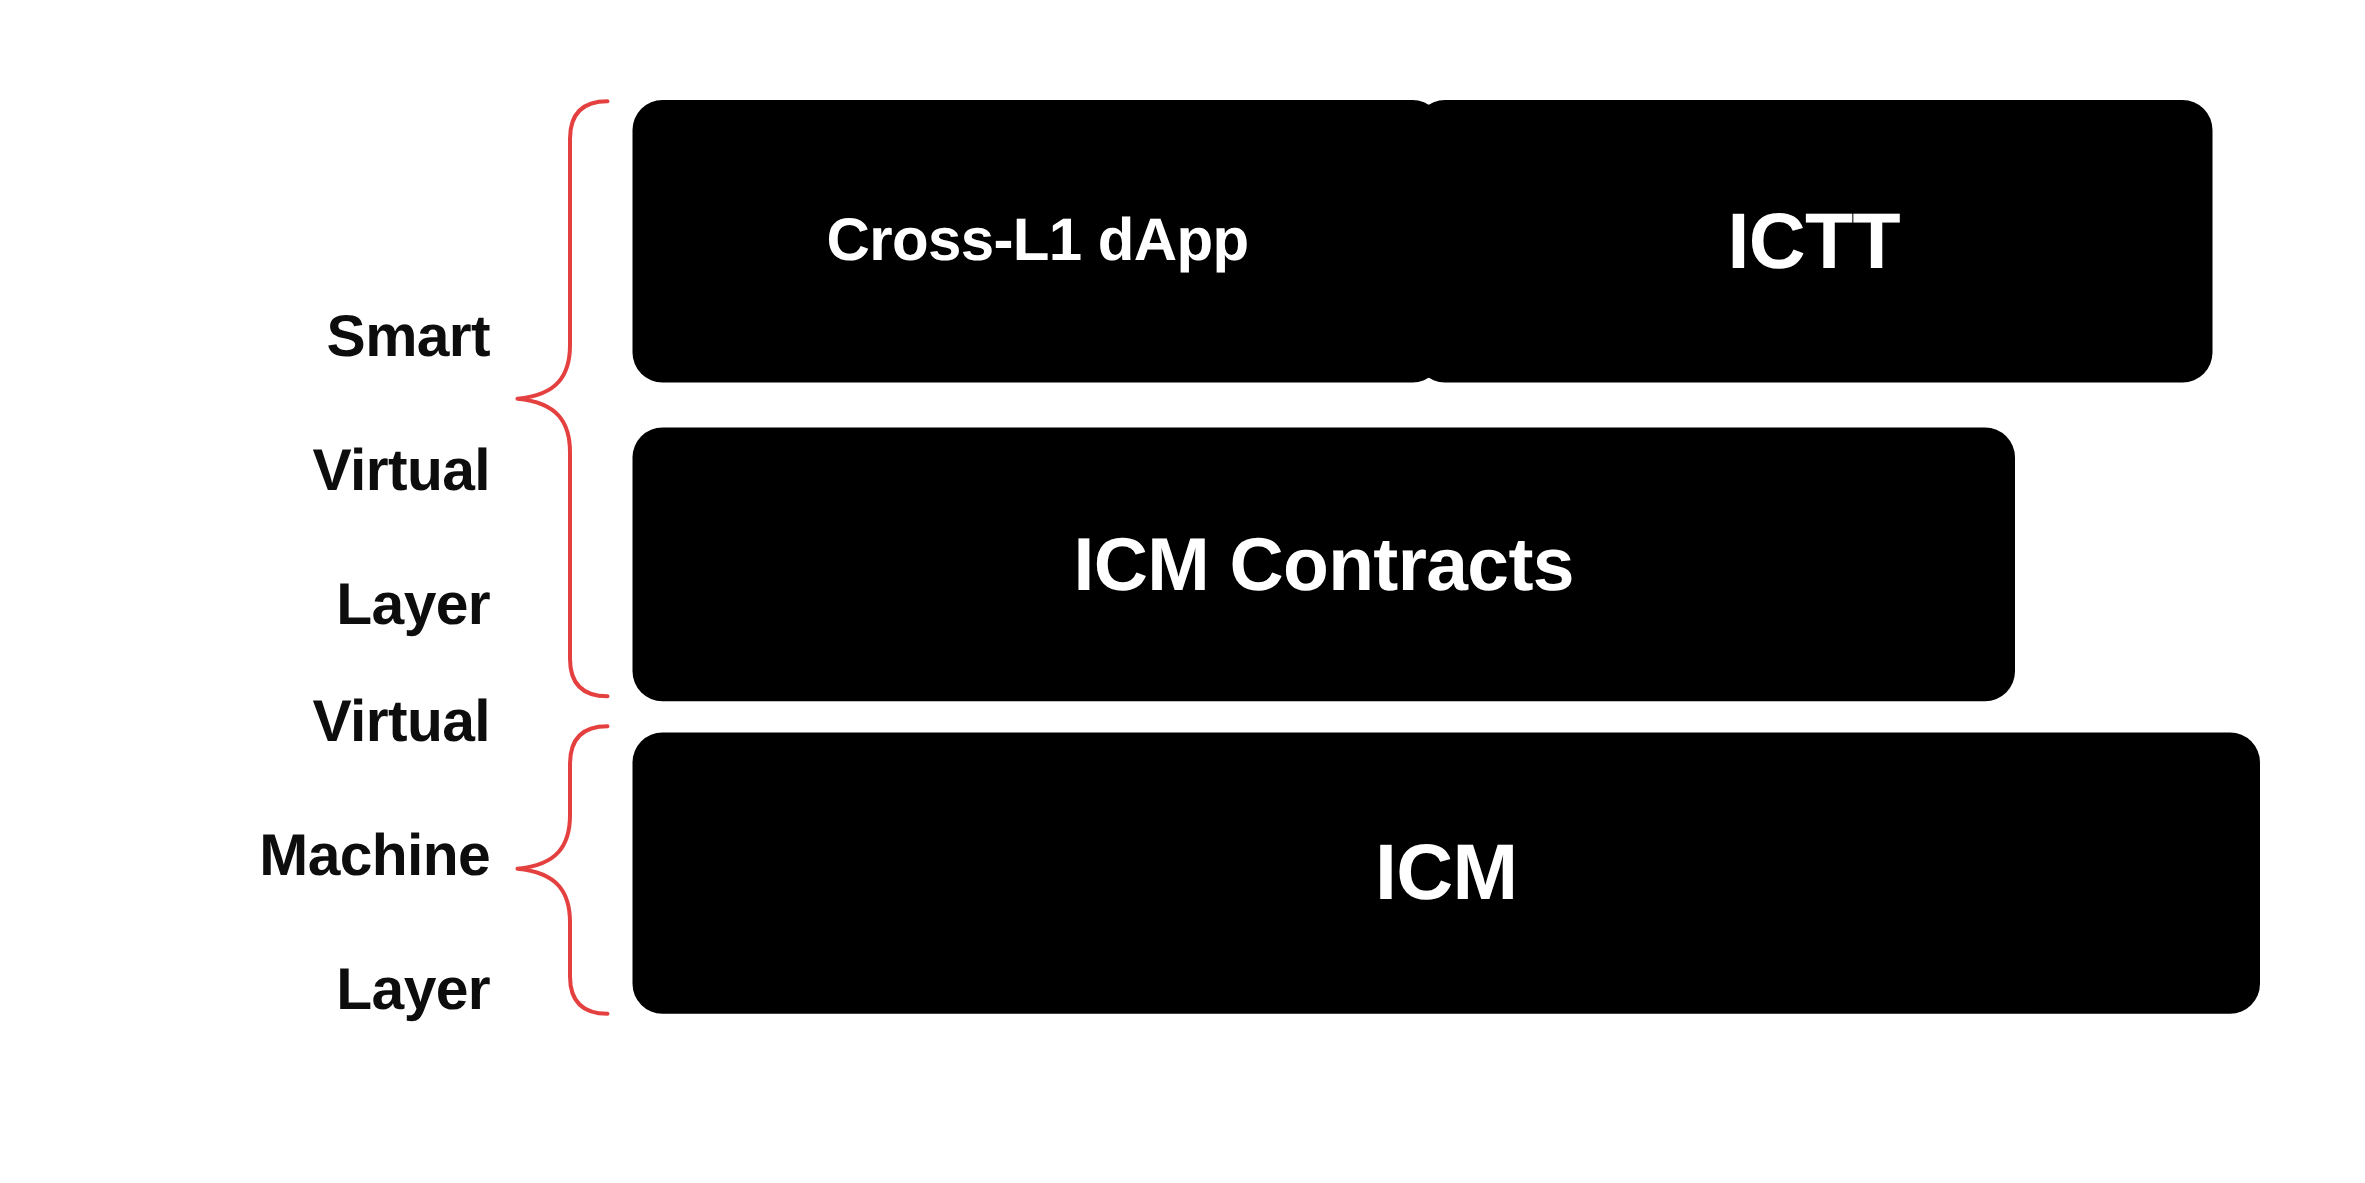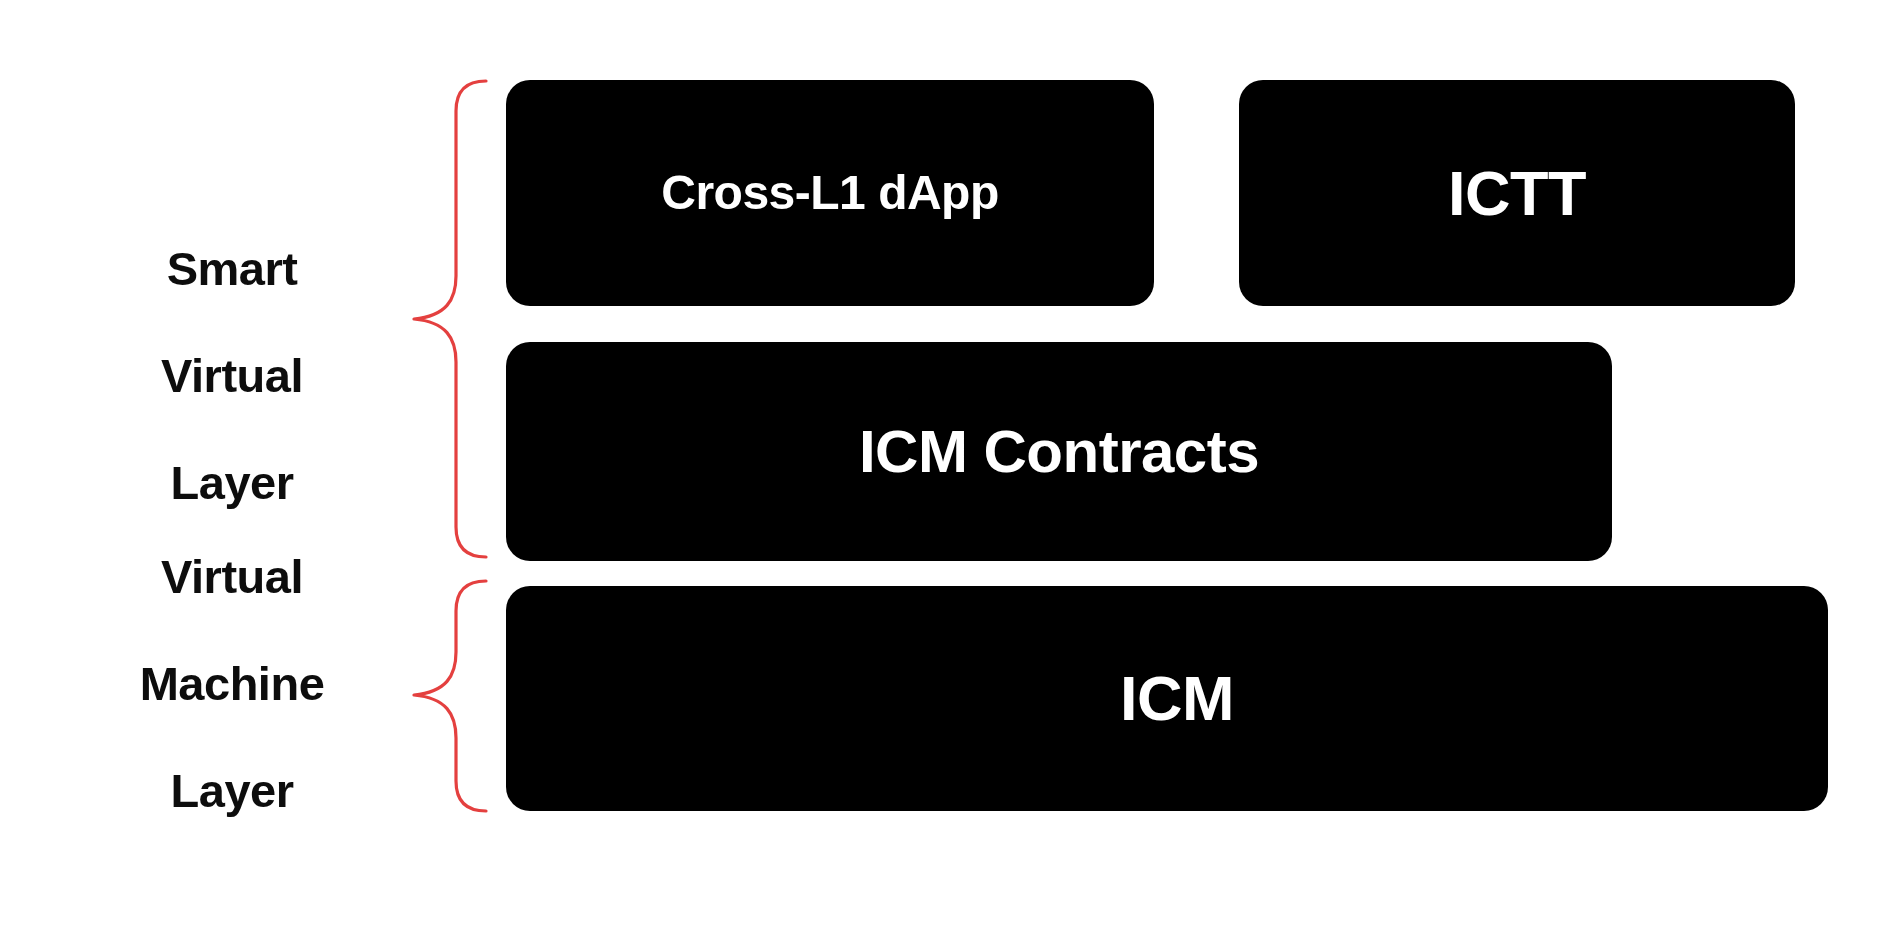--- a/index.html
+++ b/index.html
@@ -16,21 +16,21 @@
   #canvas {
     position: relative;
     width: 1892px;
     height: 946px;
     background: #ffffff;
   }
 
   
   .group-label {
     position: absolute;
-    text-align: center;
+    text-align: right;
     font-weight: bold;
     color: #0d0d0d;
     font-size: 47px;
     line-height: 1.14;
     letter-spacing: -0.5px;
     white-space: pre-line;
     user-select: none;
   }
   .group-label .gl-line { display: block; }
 
@@ -75,40 +75,39 @@
   }
 
   #box-cross-l1-dapp {
     left: 506px;
     top: 80px;
     width: 648px;
     height: 226px;
     font-size: 48px;
   }
   #box-ictt {
-    left: 1239px;
+    left: 1132px;
     top: 80px;
-    width: 556px;
+    width: 638px;
     height: 226px;
     font-size: 63px;
   }
   #box-icm-contracts {
     left: 506px;
     top: 342px;
     width: 1106px;
     height: 219px;
     font-size: 60px;
   }
   #box-icm {
     left: 506px;
     top: 586px;
     width: 1302px;
     height: 225px;
     font-size: 63px;
-    padding-left: 20px;
   }
 </style>
 </head>
 <body>
 
 <div id="canvas">
 
   <div class="group-label" id="label-smart-contract">
     <span class="gl-line">Smart</span>
     <span class="gl-line">Virtual</span>

